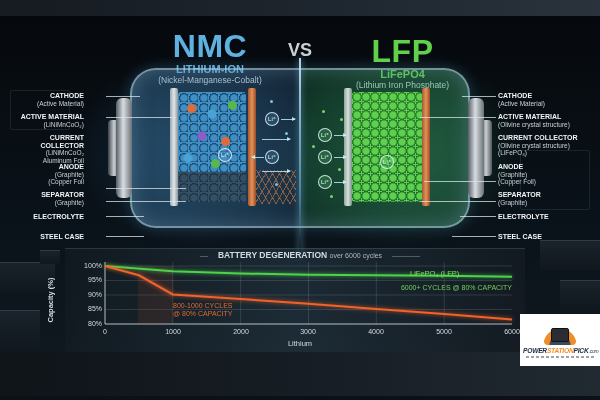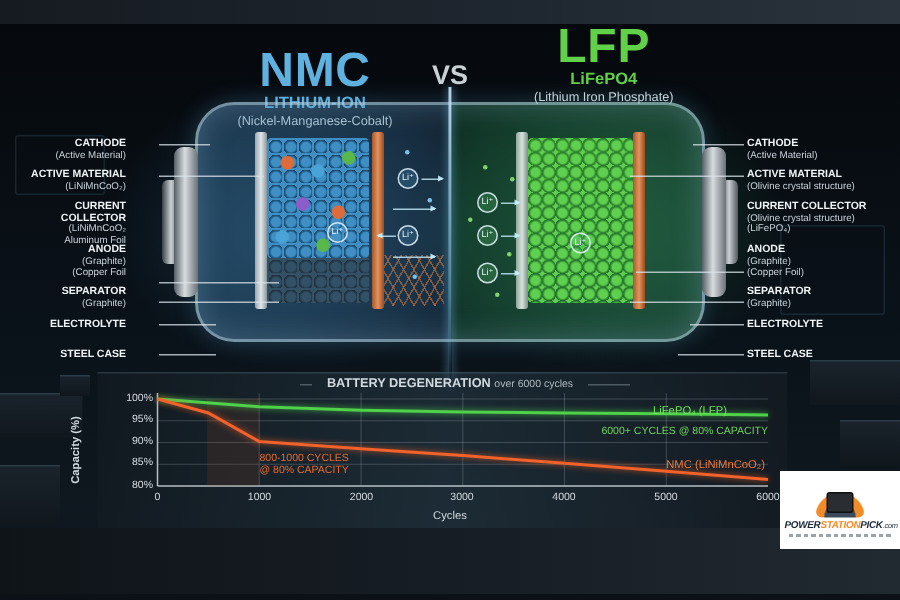--- a/index.html
+++ b/index.html
@@ -22,21 +22,21 @@
   .circuit { position: absolute; border: 1px solid rgba(90,150,180,0.18); border-radius: 2px; }
   .pcb-block { position: absolute; background: linear-gradient(180deg,#1a232b,#10171d); border-top: 1px solid rgba(120,170,200,0.25); }
 
   
   .hdr { position: absolute; text-align: center; }
   .hdr .big { font-weight: 700; font-size: 32px; line-height: 32px; letter-spacing: 0.5px; }
   .hdr .sub { font-weight: 700; font-size: 11px; line-height: 12px; margin-top: 1px; }
   .hdr .desc { font-size: 8.5px; line-height: 11px; color: #cfd8de; }
   .hdr-nmc { left: 150px; top: 30px; width: 120px; }
   .hdr-nmc .big, .hdr-nmc .sub { color: #5fb2e0; }
-  .hdr-lfp { left: 340px; top: 14px; width 125px; width: 125px; }
+  .hdr-lfp { left: 340px; top: 35px; width 125px; width: 125px; }
   .hdr-lfp .big, .hdr-lfp .sub { color: #62d14a; }
   .vs { position: absolute; left: 280px; top: 40px; width: 40px; text-align: center; font-weight: 700; font-size: 18px; color: #c9d0d6; }
   .divider-line { position: absolute; left: 299px; top: 58px; width: 2px; height: 200px; background: linear-gradient(180deg, rgba(200,230,255,0.9), rgba(120,200,255,0.5) 70%, transparent); box-shadow: 0 0 6px rgba(140,210,255,0.7); }
 
   
   .cell { position: absolute; left: 130px; top: 68px; width: 340px; height: 160px; border-radius: 26px;
     border: 2px solid rgba(190,220,235,0.55);
     background: linear-gradient(90deg, rgba(70,140,190,0.35), rgba(60,120,170,0.25) 49%, rgba(40,150,90,0.28) 51%, rgba(60,170,110,0.35));
     box-shadow: inset 0 0 20px rgba(180,220,255,0.25), 0 0 14px rgba(90,170,220,0.25); }
   .cell-cap { position: absolute; top: 98px; width: 16px; height: 100px; border-radius: 6px;
@@ -103,21 +103,21 @@
     border-top: 1px solid rgba(140,170,190,0.2); }
   .chart-svg { position: absolute; left: 0; top: 0; width: 600px; height: 400px; pointer-events: none; }
   .tick { position: absolute; font-size: 7px; color: #d4dbe0; }
   .ytick { left: 72px; width: 30px; text-align: right; }
   .xtick { width: 40px; text-align: center; top: 328px; }
   .ylabel { position: absolute; left: 50px; top: 300px; transform: translate(-50%,-50%) rotate(-90deg); font-size: 7.5px; font-weight: 700; color: #d4dbe0; white-space: nowrap; }
   .xlabel { position: absolute; left: 280px; top: 339px; width: 40px; text-align: center; font-size: 7.5px; color: #d4dbe0; }
   .annot { position: absolute; font-size: 7px; line-height: 8px; }
   .annot-nmc { left: 173px; top: 302px; color: #e66a2c; }
   .annot-lfp { left: 400px; top: 284px; color: #6fd25a; text-align: right; width: 112px; }
-  .legend-lfp { position: absolute; left: 410px; top: 269px; width: 100px; text-align: center; font-size: 7.5px; color: #73e05c; }
+  .legend-lfp { position: absolute; left: 410px; top: 269px; width: 100px; text-align: left; font-size: 7.5px; color: #73e05c; }
   .legend-nmc { position: absolute; left: 400px; top: 305px; width: 110px; text-align: right; font-size: 7.5px; color: #f07a3a; }
 
   
   .logo { position: absolute; left: 520px; top: 314px; width: 80px; height: 52px; background: #ffffff; }
   .logo-art { position: absolute; left: 24px; top: 5px; width: 32px; height: 26px; border-radius: 16px 16px 4px 4px; background: radial-gradient(circle at 50% 100%, #3a4a5a 0 10px, #f28c28 11px 16px, transparent 17px); }
   .logo-box { position: absolute; left: 31px; top: 14px; width: 18px; height: 14px; border-radius: 2px; background: #2a2e33; border: 1px solid #111; }
   .logo-text { position: absolute; left: 3px; top: 33px; width: 74px; text-align: center; font-size: 6.6px; font-weight: 700; font-style: italic; letter-spacing: -0.2px; }
   .logo-text .a { color: #1b2a3a; }
   .logo-text .b { color: #f28c28; }
   .logo-text .c { color: #1b2a3a; font-weight: 400; font-size: 5px; }
@@ -301,25 +301,24 @@
   <div class="tick ytick" style="top:305px;">85%</div>
   <div class="tick ytick" style="top:320px;">80%</div>
 
   <div class="tick xtick" style="left:85px;">0</div>
   <div class="tick xtick" style="left:153px;">1000</div>
   <div class="tick xtick" style="left:221px;">2000</div>
   <div class="tick xtick" style="left:288px;">3000</div>
   <div class="tick xtick" style="left:356px;">4000</div>
   <div class="tick xtick" style="left:424px;">5000</div>
   <div class="tick xtick" style="left:492px;">6000</div>
-  <div class="xlabel">Cycles</div>
+  <div class="xlabel">Lithium</div>
 
   <div class="legend-lfp">LiFePO₄ (LFP)</div>
   <div class="annot annot-lfp">6000+ CYCLES @ 80% CAPACITY</div>
-  <div class="legend-nmc">NMC (LiNiMnCoO₂)</div>
   <div class="annot annot-nmc">
     <div>800-1000 CYCLES</div>
     <div>@ 80% CAPACITY</div>
   </div>
 
   <div class="bottom-band"></div>
 
   <div class="logo">
     <div class="logo-art"></div>
     <div class="logo-box"></div>

